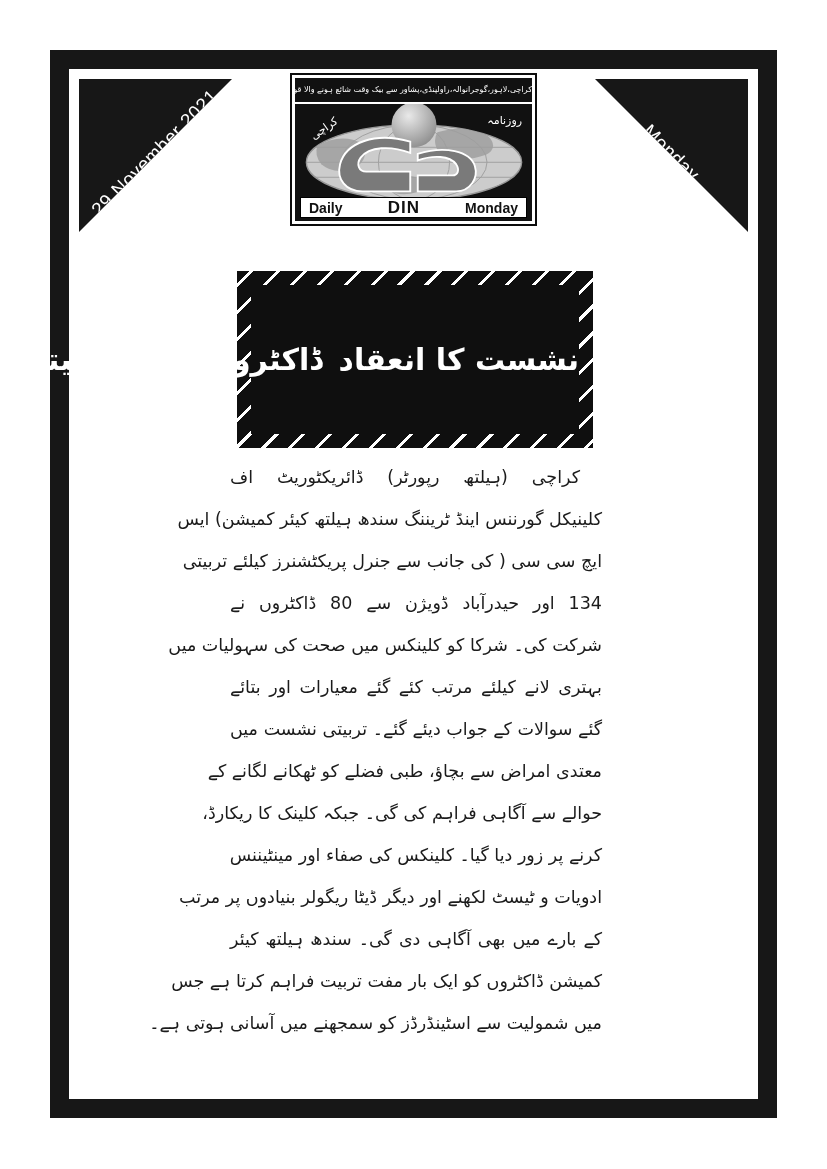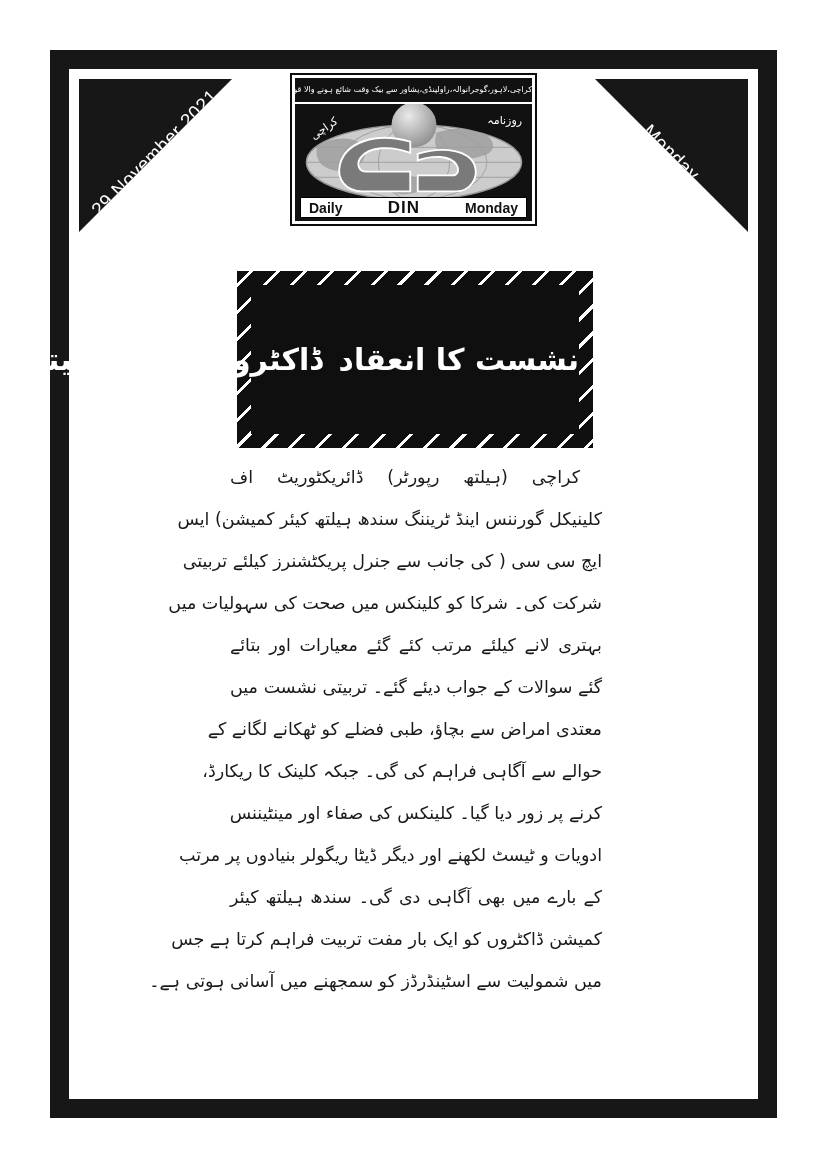--- a/index.html
+++ b/index.html
@@ -144,20 +144,21 @@
     <div class="headline-inner">
       <div class="headline-line">ڈاکٹروں کیلئے تربیتی</div>
       <div class="headline-line">نشست کا انعقاد</div>
     </div>
   </div>
 
   <div class="article">
     <div class="bl bl-indent">کراچی (ہیلتھ رپورٹر) ڈائریکٹوریٹ اف</div>
     <div class="bl">کلینیکل گورننس اینڈ ٹریننگ سندھ ہیلتھ کیئر کمیشن) ایس</div>
     <div class="bl">ایچ سی سی ( کی جانب سے جنرل پریکٹشنرز کیلئے تربیتی</div>
+    <div class="bl">134 اور حیدرآباد ڈویژن سے 80 ڈاکٹروں نے</div>
     <div class="bl">شرکت کی۔ شرکا کو کلینکس میں صحت کی سہولیات میں</div>
     <div class="bl">بہتری لانے کیلئے مرتب کئے گئے معیارات اور بتائے</div>
     <div class="bl">گئے سوالات کے جواب دیئے گئے۔ تربیتی نشست میں</div>
     <div class="bl">معتدی امراض سے بچاؤ، طبی فضلے کو ٹھکانے لگانے کے</div>
     <div class="bl">حوالے سے آگاہی فراہم کی گی۔ جبکہ کلینک کا ریکارڈ،</div>
     <div class="bl">کرنے پر زور دیا گیا۔ کلینکس کی صفاء اور مینٹیننس</div>
     <div class="bl">ادویات و ٹیسٹ لکھنے اور دیگر ڈیٹا ریگولر بنیادوں پر مرتب</div>
     <div class="bl">کے بارے میں بھی آگاہی دی گی۔ سندھ ہیلتھ کیئر</div>
     <div class="bl">کمیشن ڈاکٹروں کو ایک بار مفت تربیت فراہم کرتا ہے جس</div>
     <div class="bl">میں شمولیت سے اسٹینڈرڈز کو سمجھنے میں آسانی ہوتی ہے۔</div>

